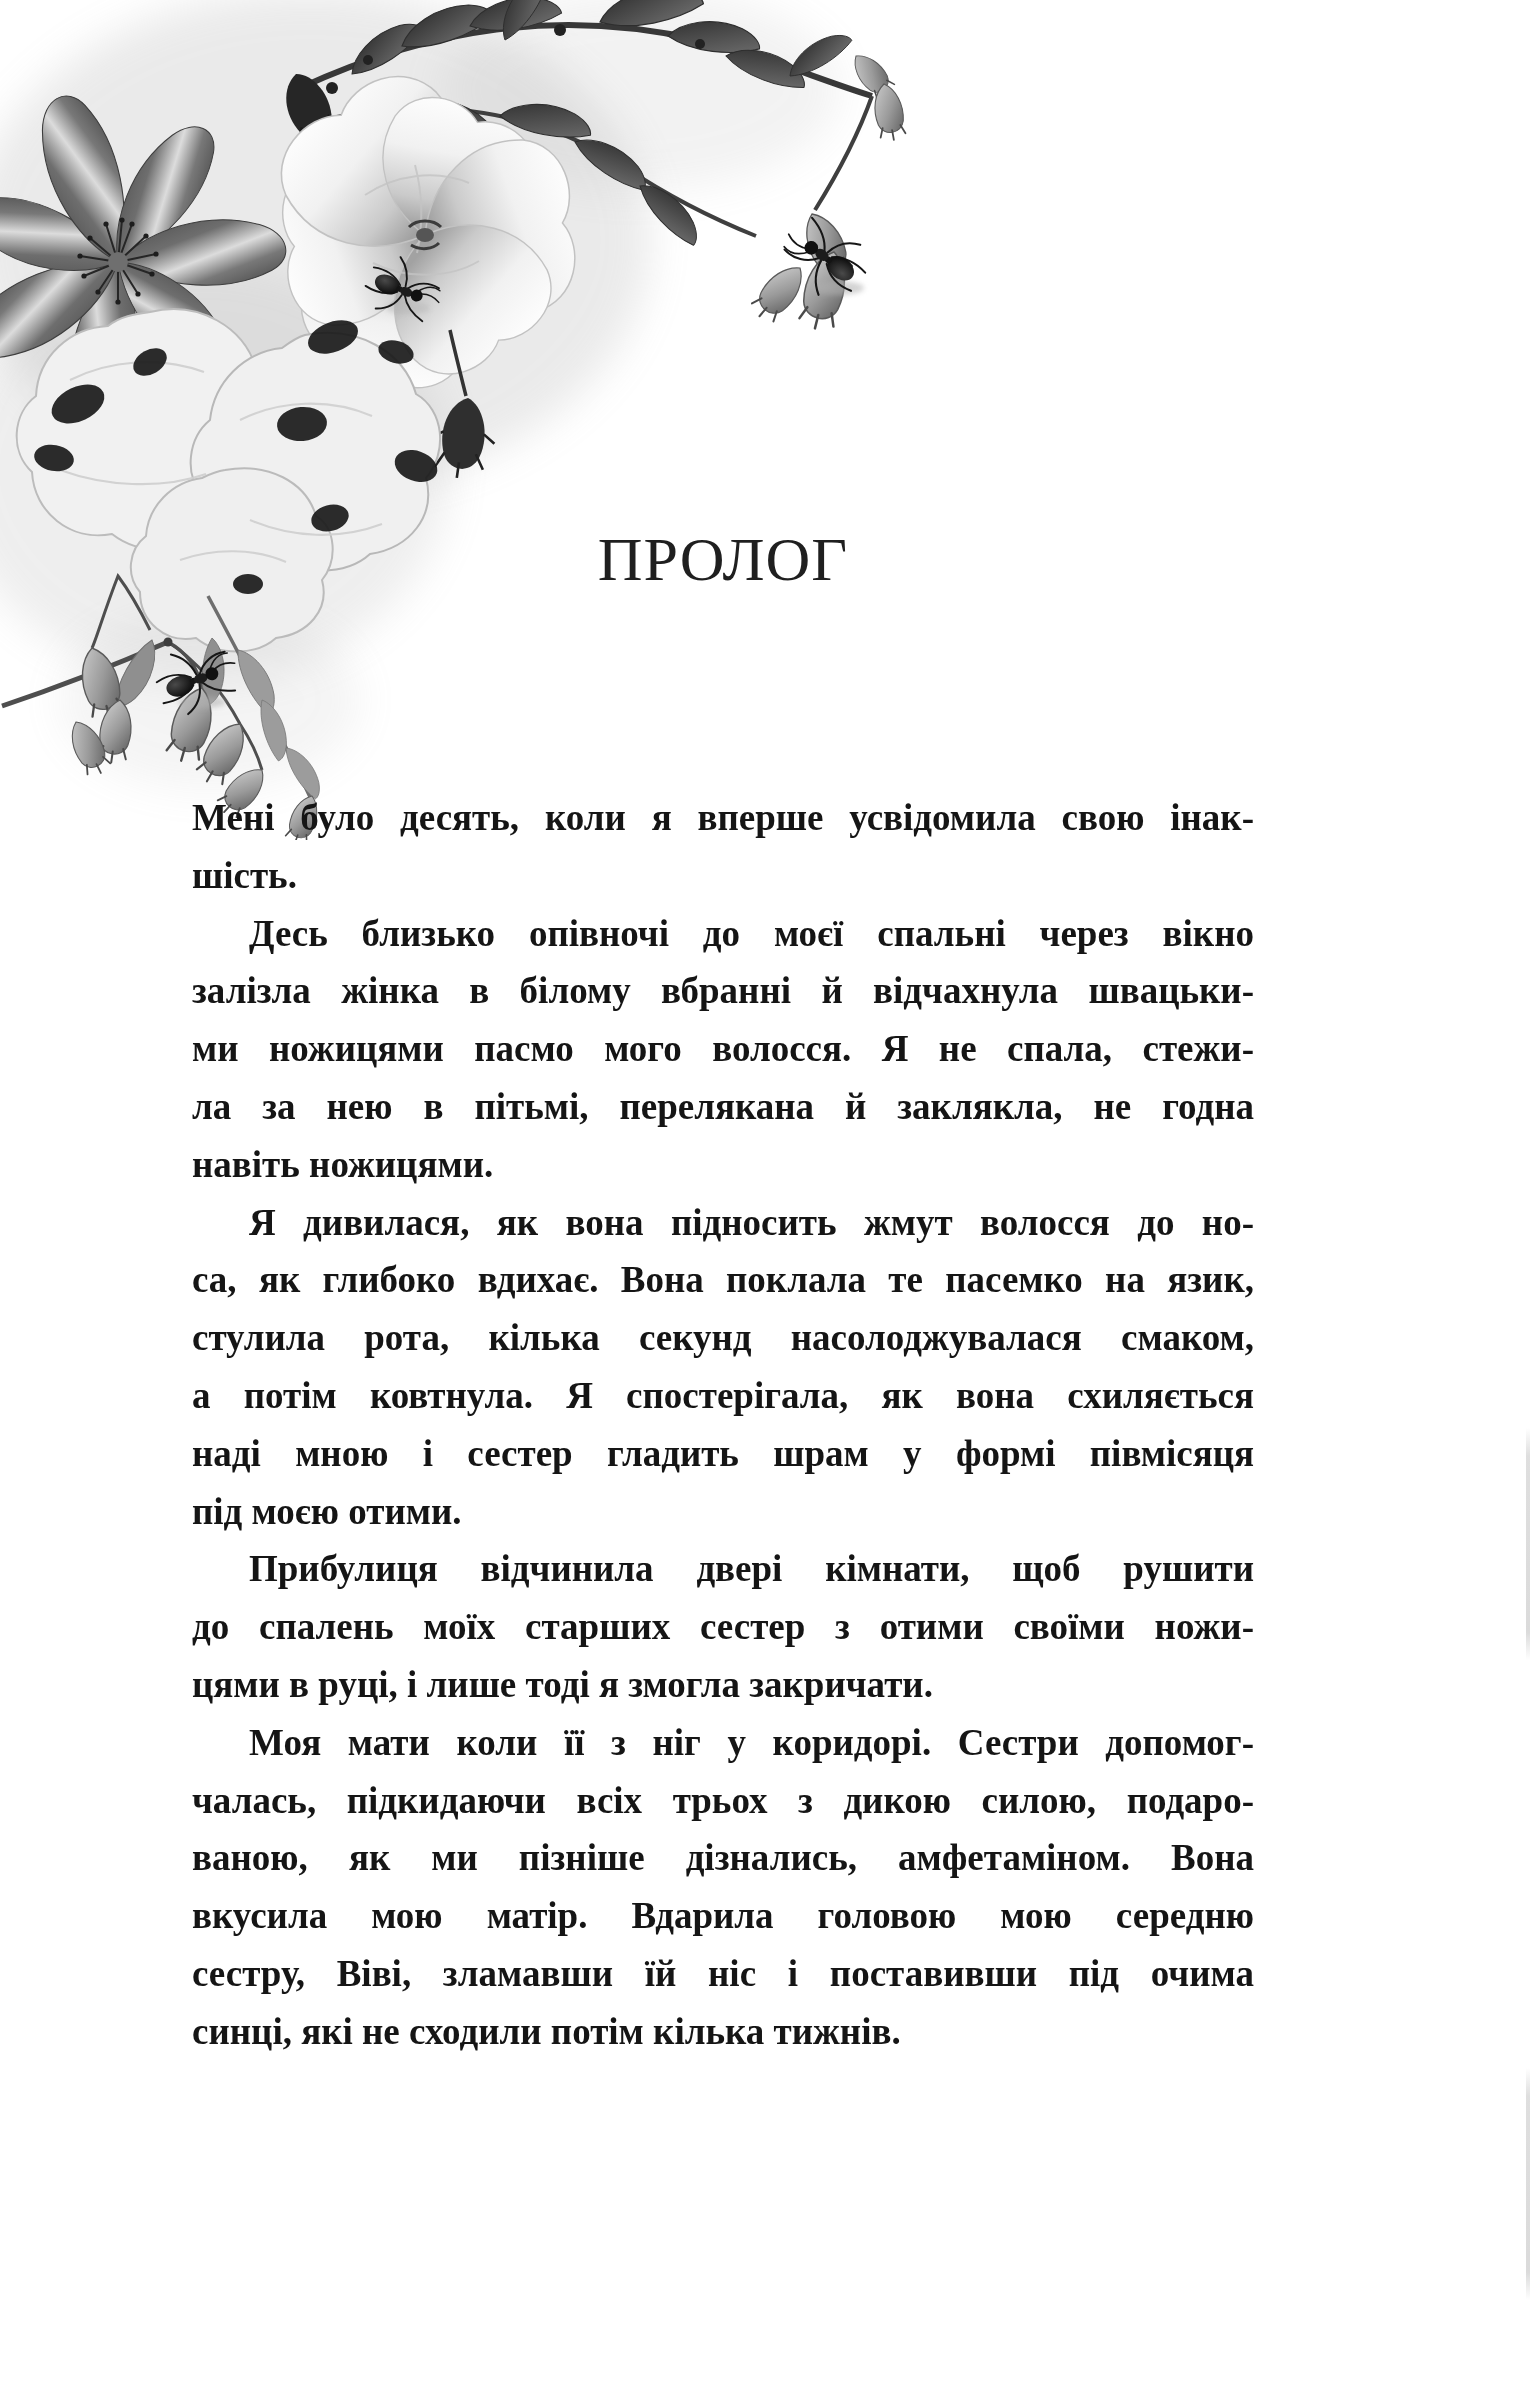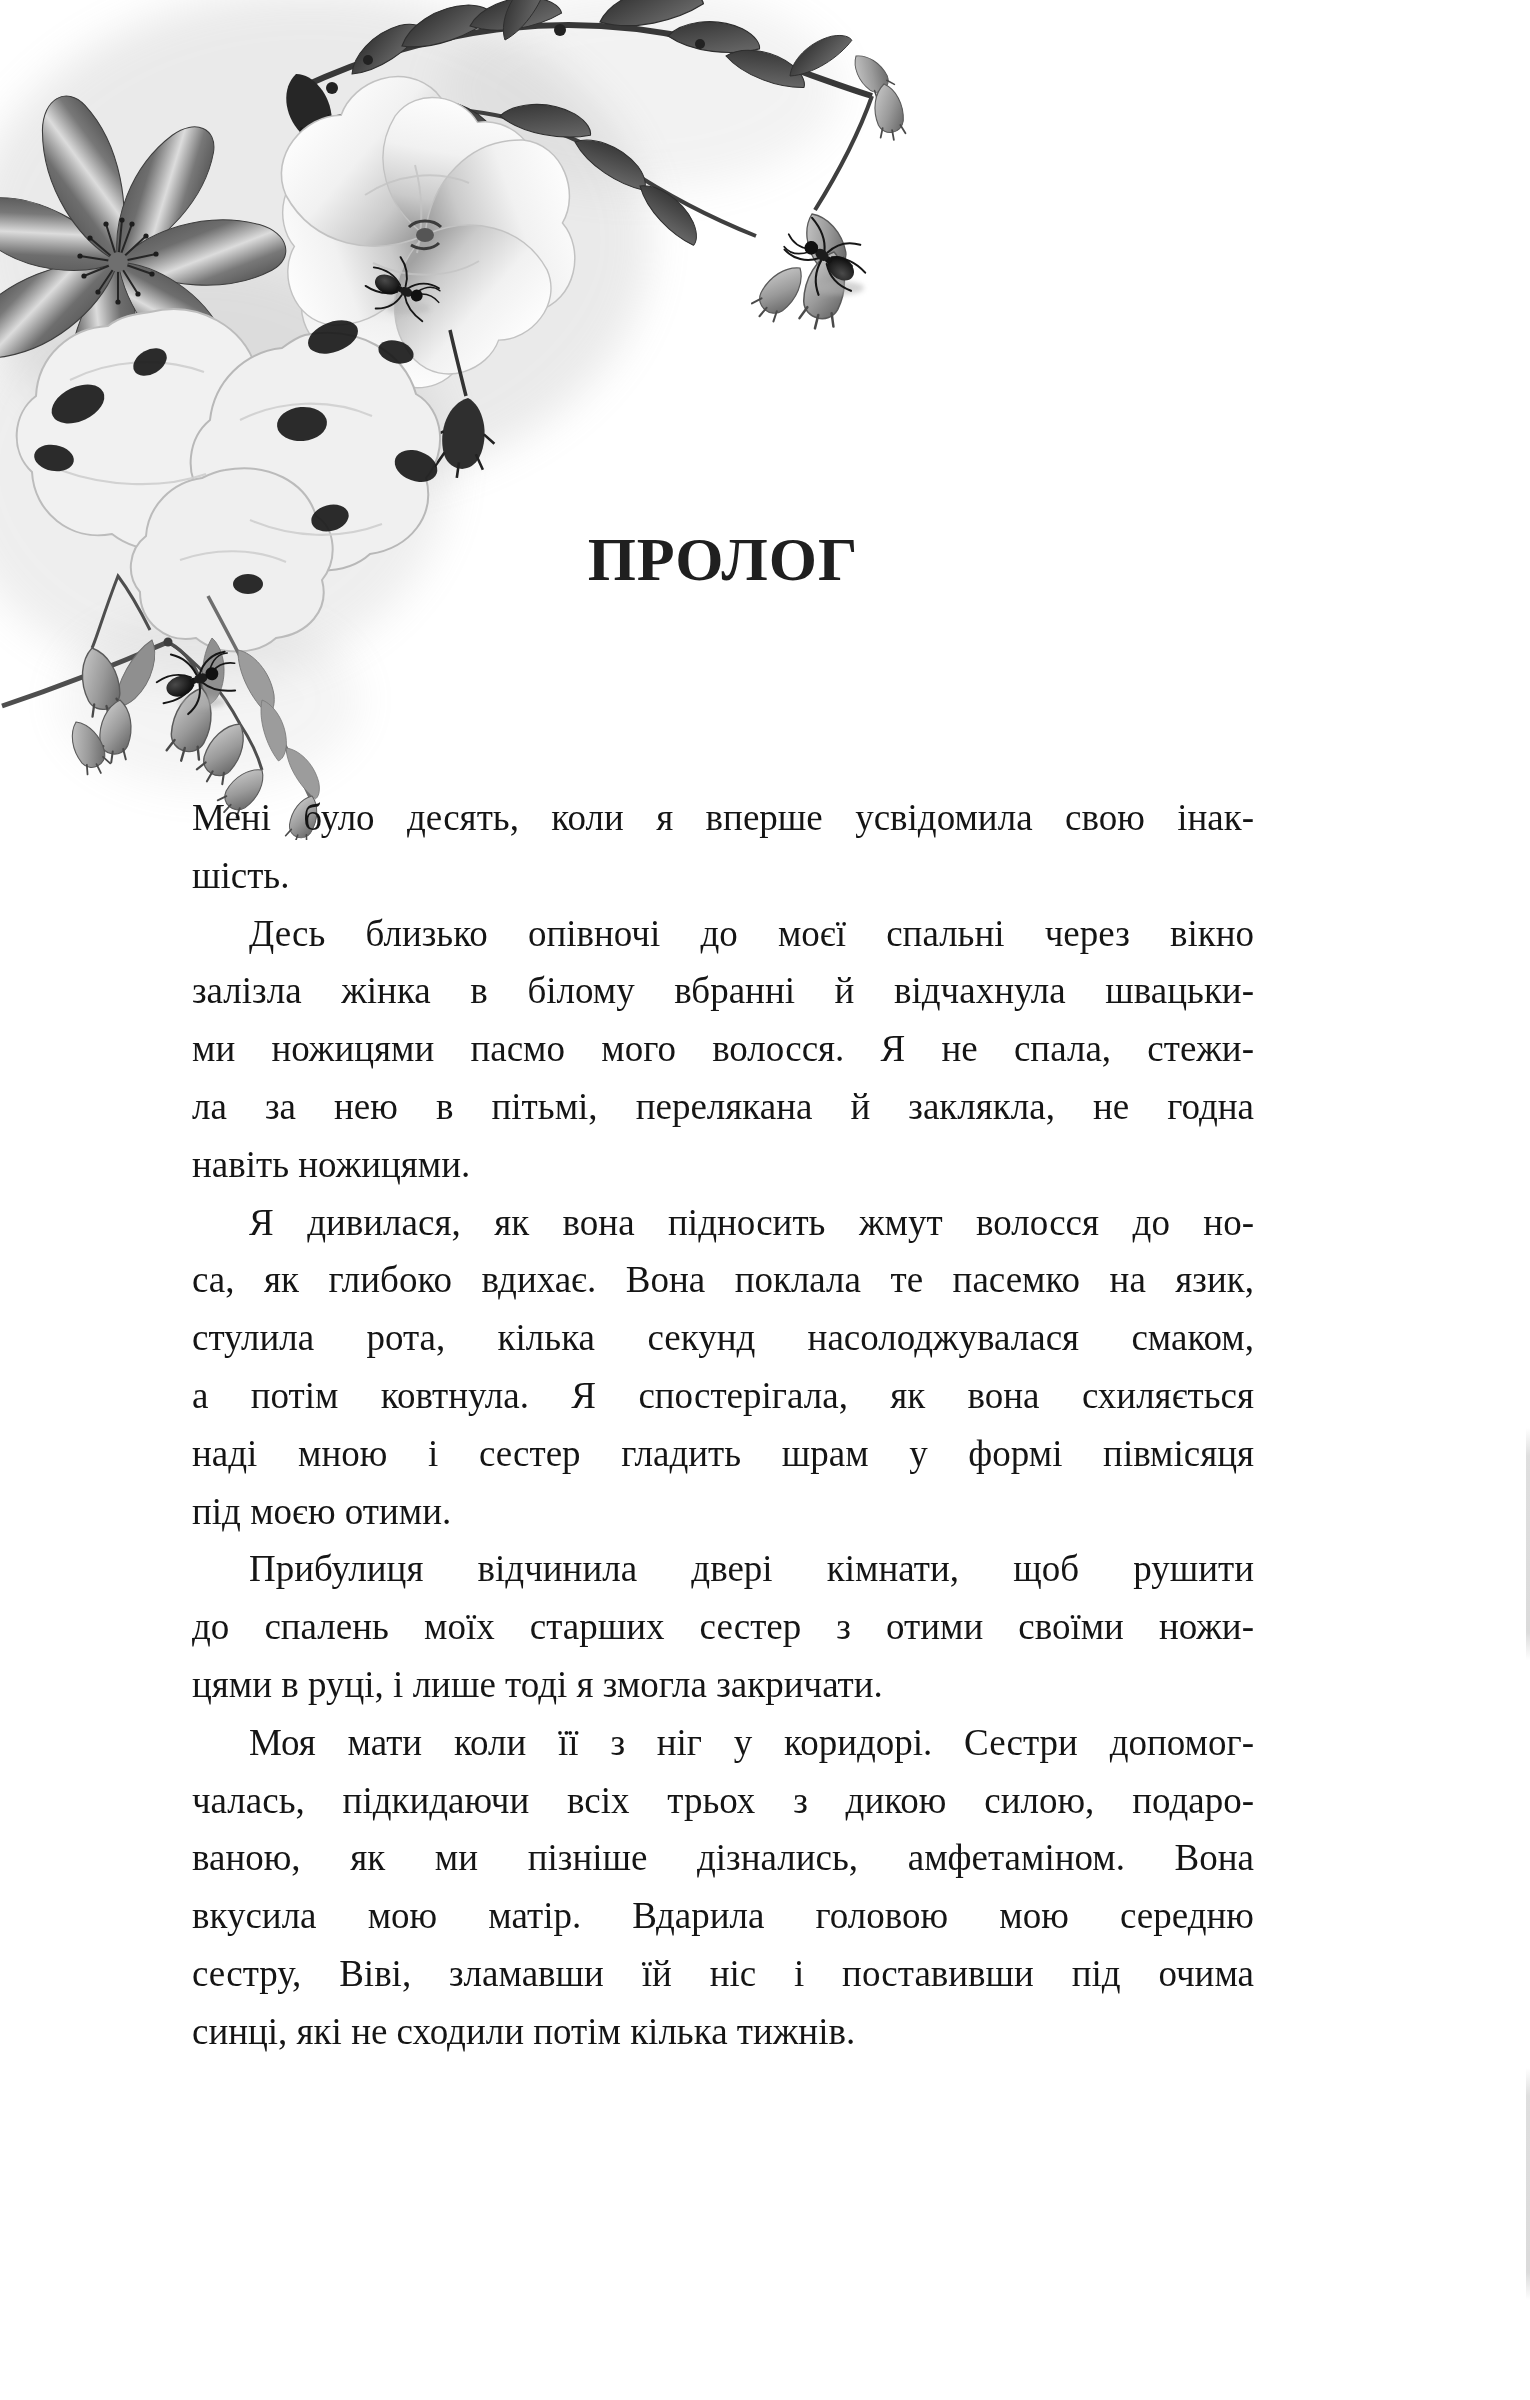--- a/index.html
+++ b/index.html
@@ -2,25 +2,25 @@
 <html><head>
 <meta charset="utf-8">
 <style>
   html,body{margin:0;padding:0;background:#ffffff;}
   body{width:1530px;height:2400px;position:relative;overflow:hidden;
        font-family:"Liberation Serif","DejaVu Serif",serif;}
   .page{position:absolute;inset:0;background:#ffffff;}
   .illustration{position:absolute;left:0;top:0;width:920px;height:840px;}
   .chapter-title{position:absolute;left:192px;top:528px;width:1062px;
        text-align:center;font-size:62px;line-height:1;letter-spacing:1px;
-       color:#1f1f1f;font-weight:700;}
+       color:#1f1f1f;font-weight:400;}
   .textblock{position:absolute;left:192px;top:789px;width:1062px;
        font-size:37px;line-height:57.8px;color:#151515;}
   .para{margin:0;}
-  .line{text-align:justify;text-align-last:justify;}
+  .line{text-align:justify;text-align-last:justify;font-weight:bold;}
   .line.last{text-align-last:left;}
   .line.ind{text-indent:57px;}
   .edge-mark{position:absolute;right:0;width:4px;opacity:.55;
        background:linear-gradient(to bottom,#ffffff,#c4c4c4 12%,#bdbdbd 88%,#ffffff);}
   .edge-mark.m1{top:1428px;height:232px;}
   .edge-mark.m2{top:2068px;height:232px;}
 </style>
 </head>
 <body>
 

